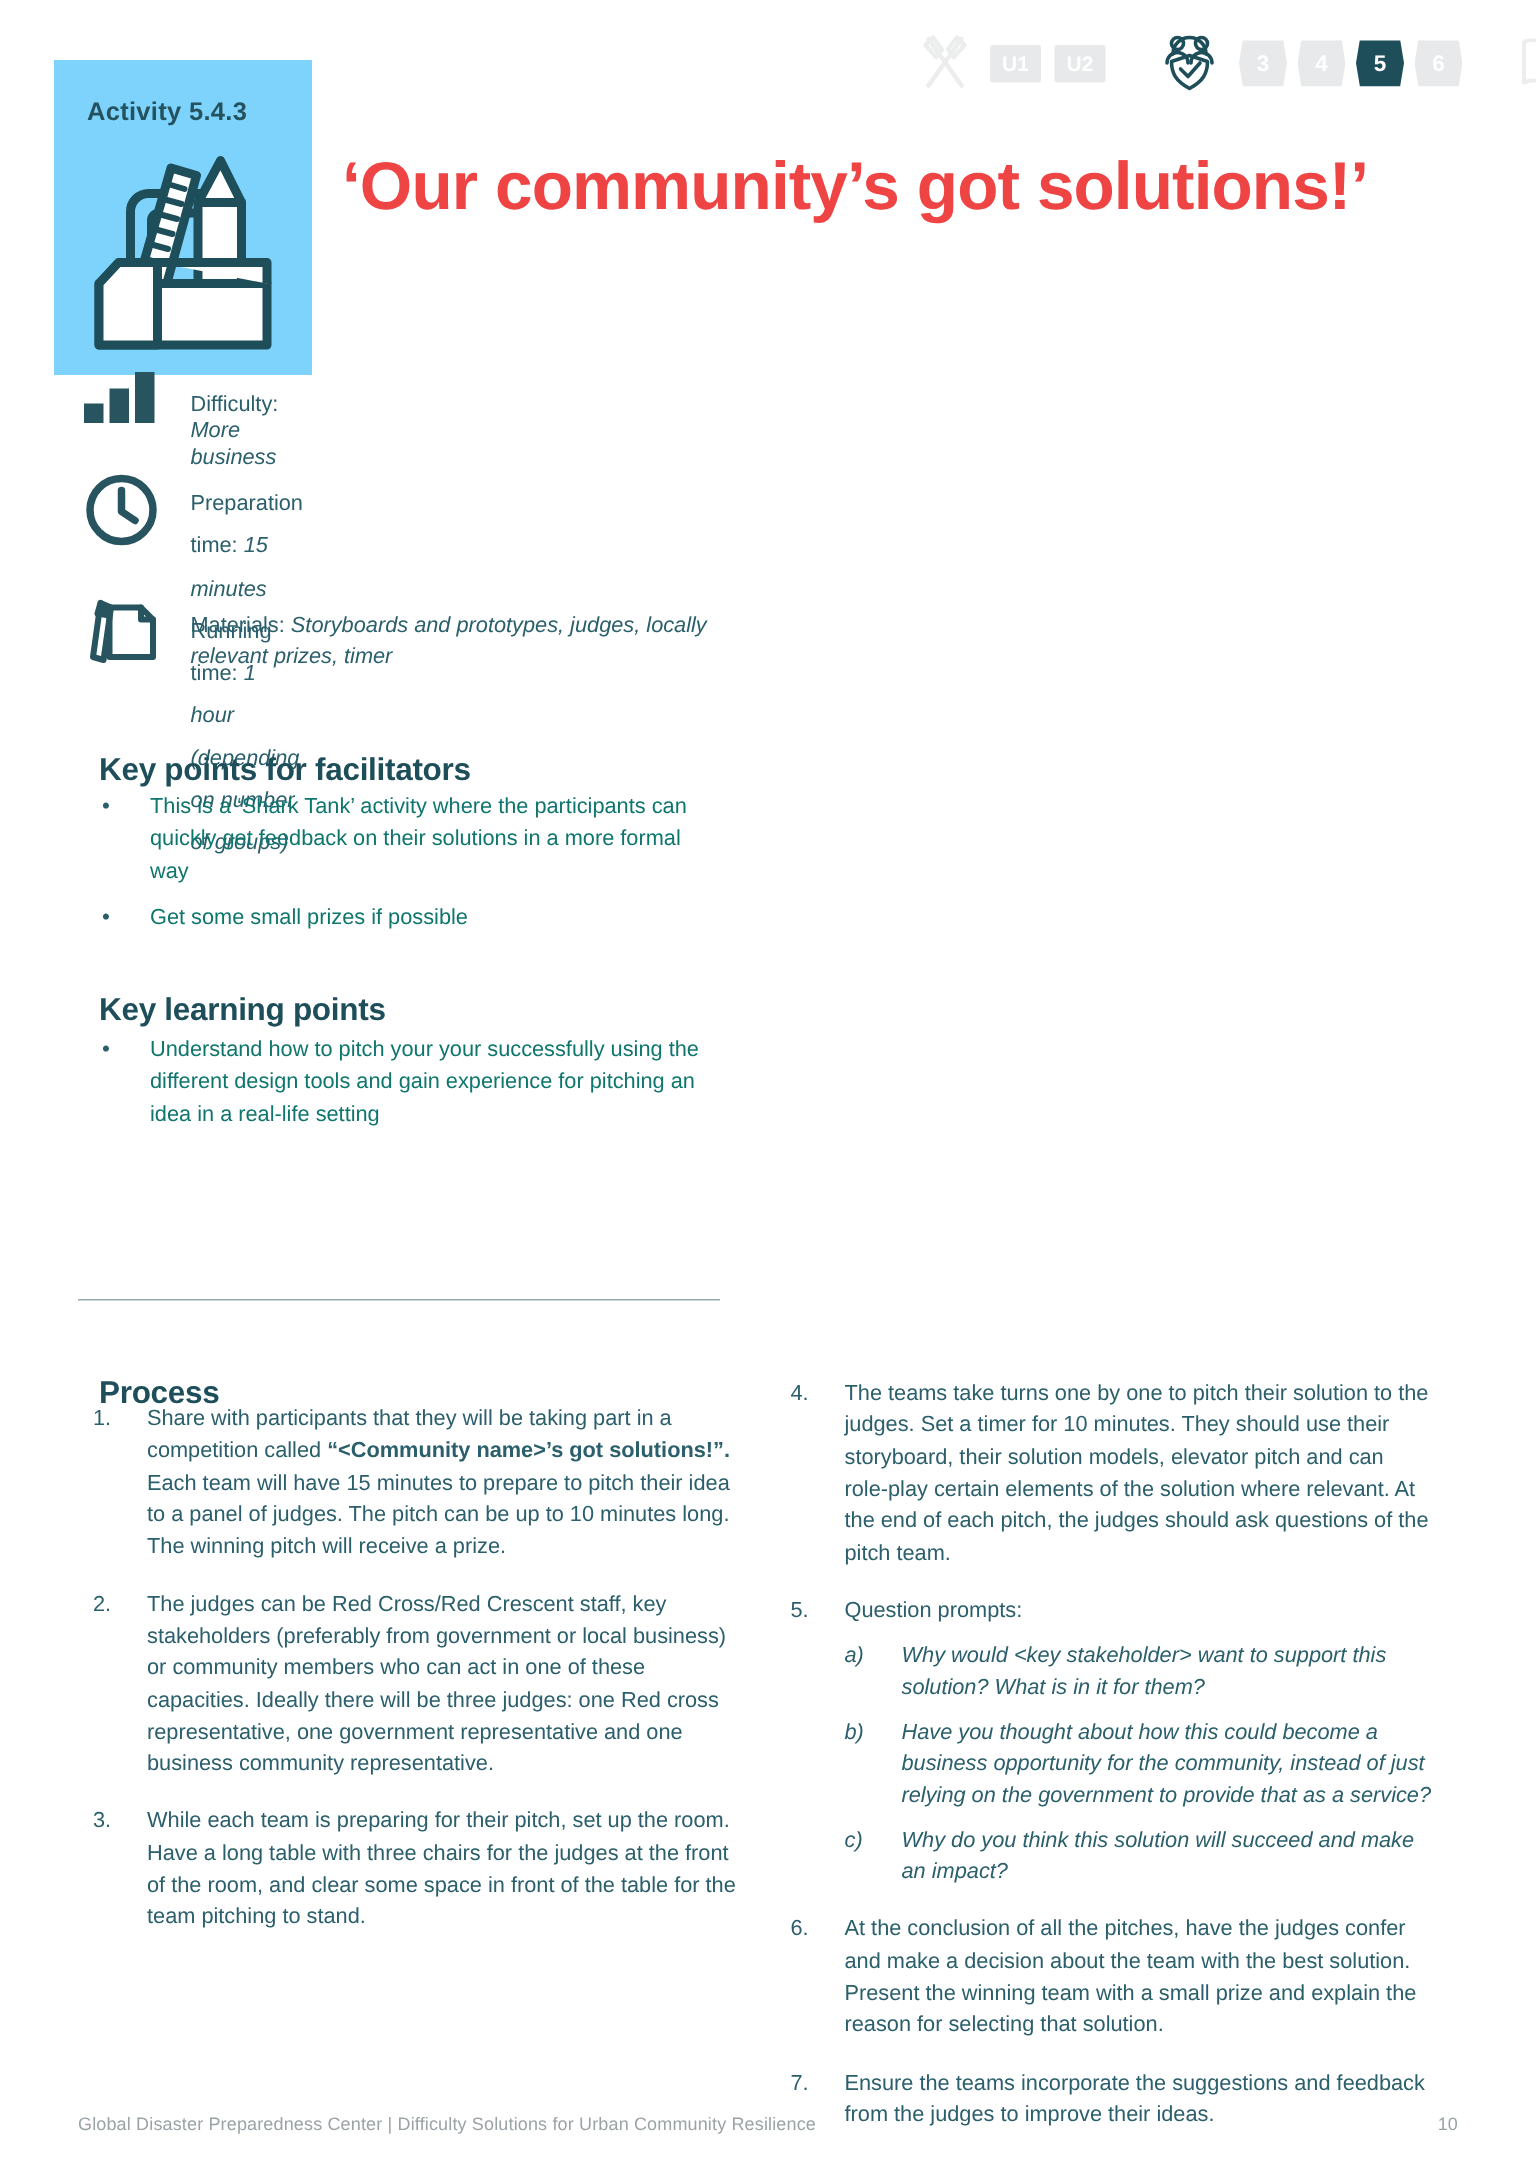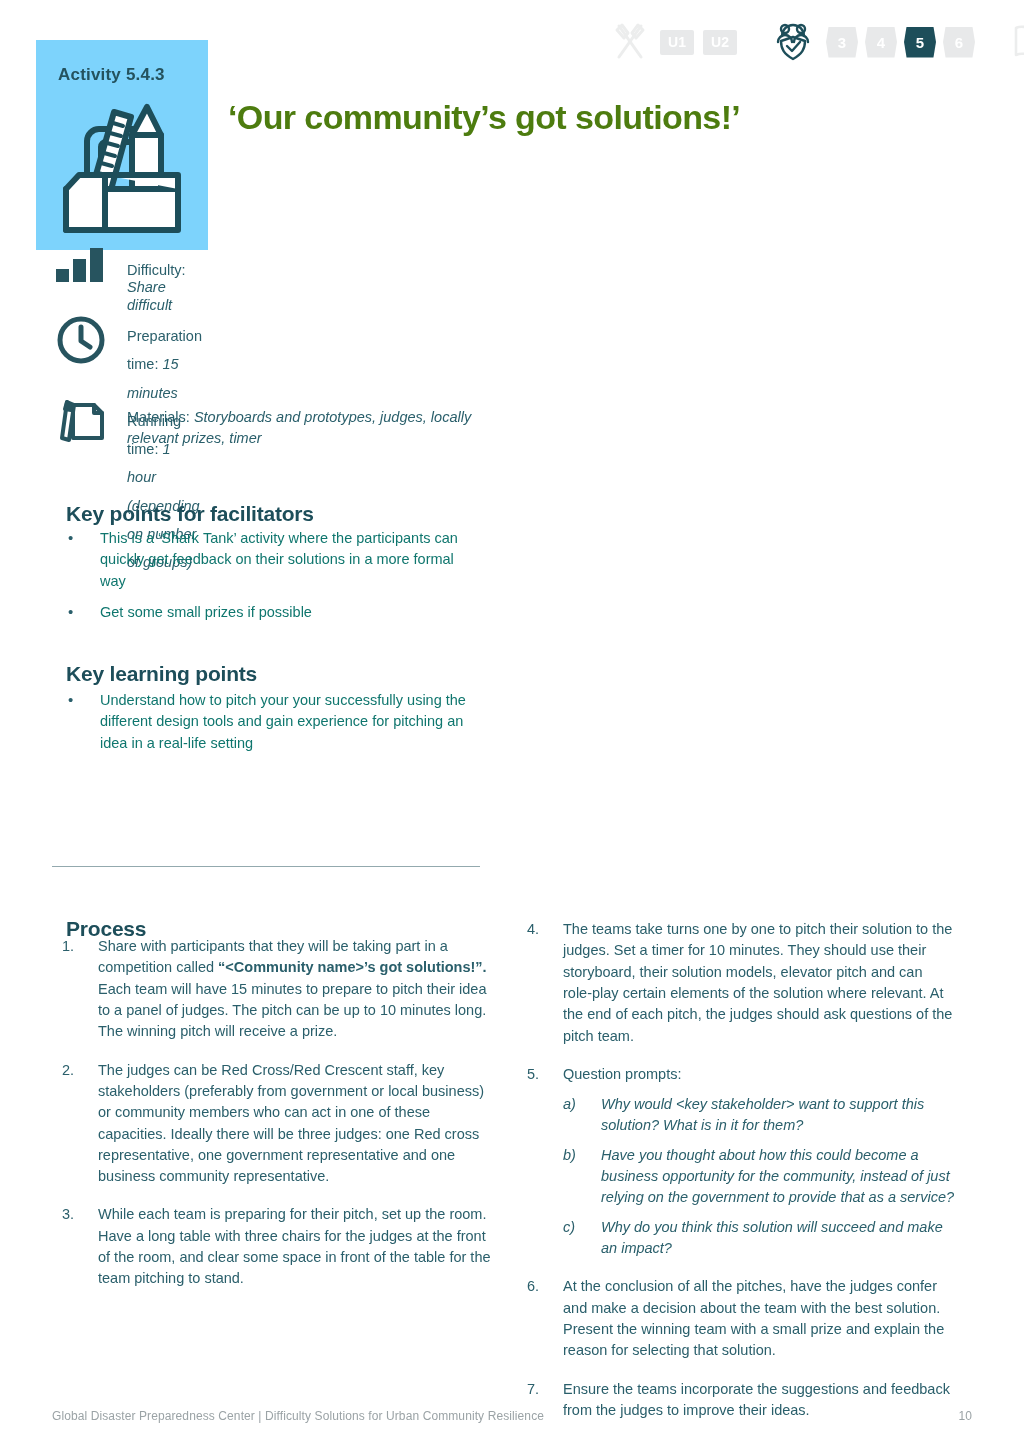--- a/index.html
+++ b/index.html
@@ -32,24 +32,24 @@
   }
   .activity-badge .toolbox-icon {
     position: absolute;
     left: 18px; top: 55px;
     width: 136px; height: 140px;
   }
 
   .page-title {
     position: absolute;
     left: 228px; top: 98px;
-    font-size: 34px;
+    font-size: 45px;
     font-weight: bold;
     letter-spacing: -0.6px;
-    color: #4d7c0f;
+    color: #ef4444;
     white-space: nowrap;
   }
 
   
   .header-nav {
     position: absolute;
     left: 612px; top: 20px;
     height: 44px;
     display: flex;
     align-items: center;
@@ -288,21 +288,21 @@
 
   <div class="meta-row r-difficulty">
     <span class="meta-icon">
       <svg viewBox="0 0 50 34" width="50" height="34">
         <rect x="0" y="21" width="13" height="13" fill="#27545f"></rect>
         <rect x="17" y="11" width="13" height="23" fill="#27545f"></rect>
         <rect x="34" y="0" width="13" height="34" fill="#27545f"></rect>
       </svg>
     </span>
     <div class="meta-text">
-      <span>Difficulty: </span><span class="val">Share difficult</span>
+      <span>Difficulty: </span><span class="val">More business</span>
     </div>
   </div>
 
   <div class="meta-row r-time">
     <span class="meta-icon">
       <svg viewBox="0 0 50 50" width="50" height="50">
         <circle cx="25" cy="25" r="21" fill="none" stroke="#27545f" stroke-width="5"></circle>
         <path d="M25 12 L25 26 L34 32" fill="none" stroke="#27545f" stroke-width="5" stroke-linecap="round" stroke-linejoin="round"></path>
       </svg>
     </span>

